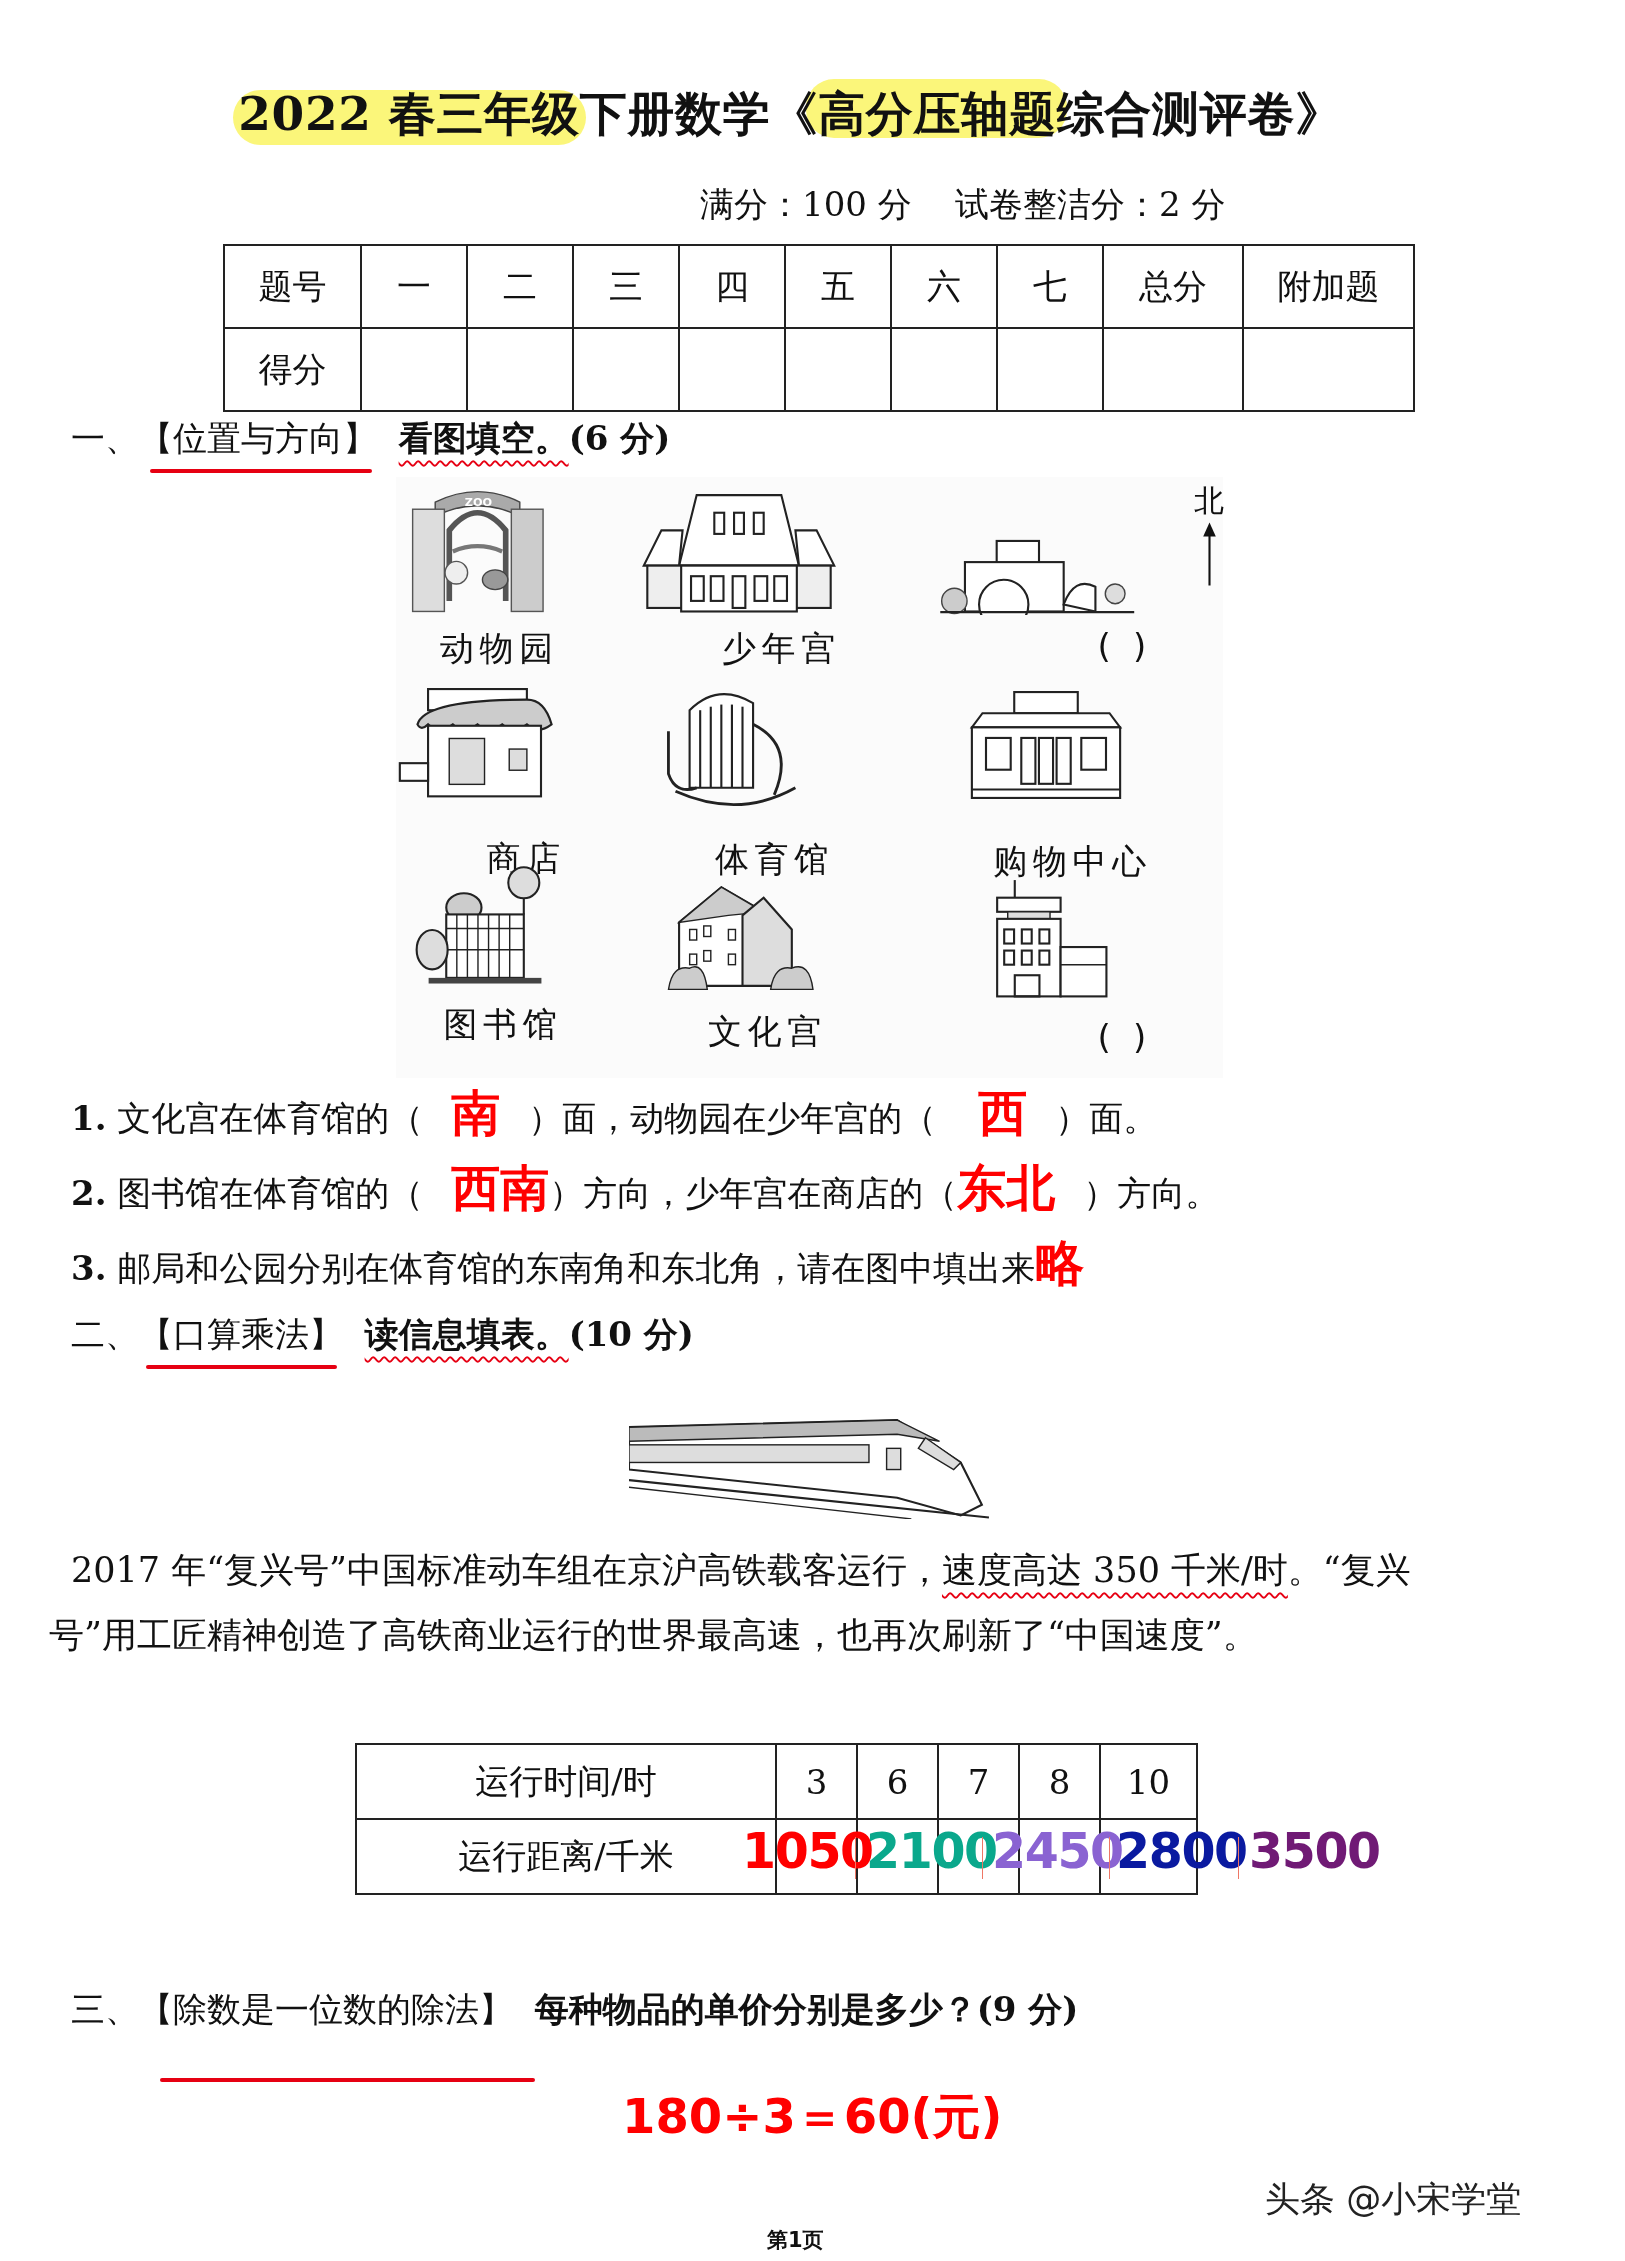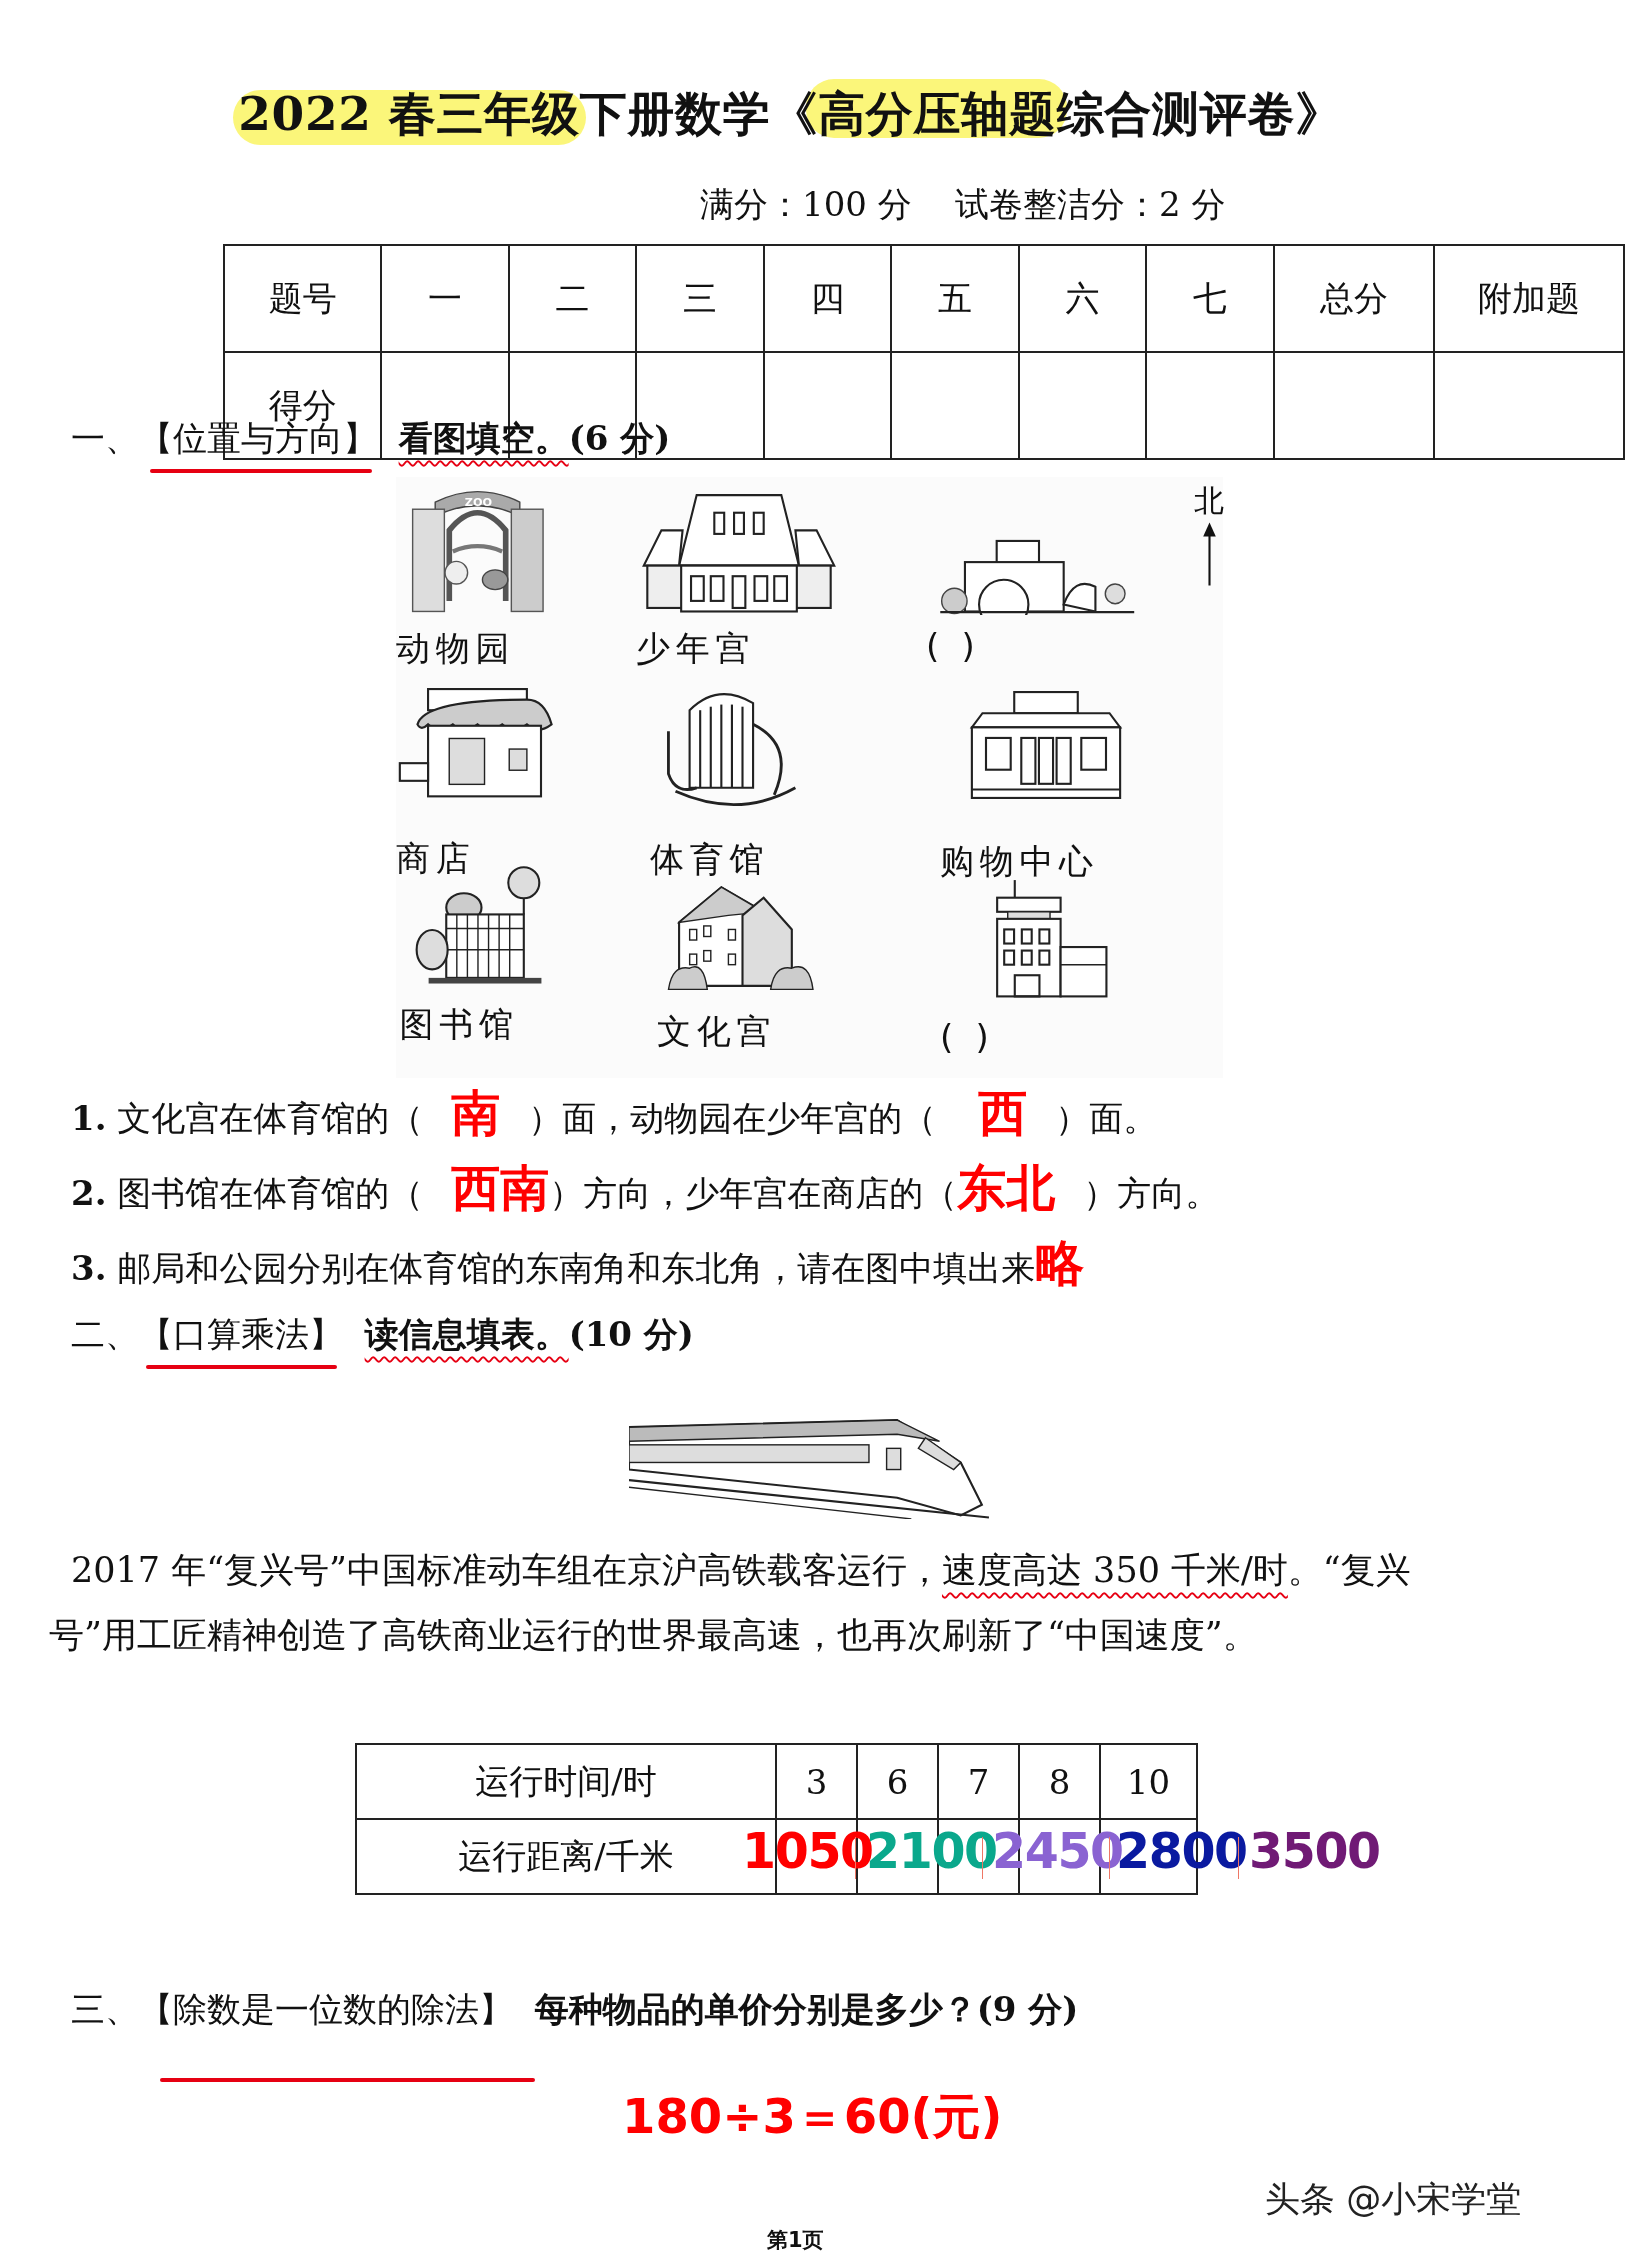--- a/index.html
+++ b/index.html
@@ -8,31 +8,31 @@
   .abs { position:absolute; }
 
   
   .hl1 { left:233px; top:90px; width:353px; height:55px; background:#fbf56b; border-radius:28px; opacity:.9; }
   .hl2 { left:806px; top:79px; width:261px; height:59px; background:#fbf56b; border-radius:28px; opacity:.9; }
   .title { left:0; top:83px; width:1581px; text-align:center; font-size:47px; font-weight:bold; letter-spacing:0.7px; }
   .subtitle { left:700px; top:182px; font-size:34px; white-space:pre; }
 
   
   table.score { position:absolute; left:223px; top:244px; border-collapse:collapse; font-size:34px; }
-  table.score td { border:2.1px solid #222; height:73px; text-align:center; padding:16px;font-family:Liberation Mono, monospace; }
+  table.score td { border:2.1px solid #222; height:73px; text-align:center; padding:4px;font-family:Liberation Mono, monospace; }
 
   
   .sec { font-size:34px; white-space:nowrap; }
   .sec b { font-weight:bold; }
   .red-underline { position:absolute; height:4.2px; background:#e60012; border-radius:2.1px; }
   .wavy { text-decoration:underline wavy #e60012; text-decoration-thickness:2.1px; text-underline-offset:10px; }
 
   
   .map { left:396px; top:477px; width:827px; height:601px; background:#fbfbfb; }
-  .place { position:absolute; text-align:left; }
+  .place { position:absolute; text-align:right; }
   .place .ico { display:block; margin:0 auto; }
   .place .lbl { font-size:34px; letter-spacing:5.7px; margin-top:11.3px; display:block; font-family:"DejaVu Sans","Liberation Sans",sans-serif; }
   .north { left:1194px; top:481px; text-align:center; font-size:30px; font-family:"DejaVu Sans",sans-serif; }
 
   .q { font-size:34px; white-space:nowrap; }
   .ans { color:#ff0000; font-weight:bold; font-family:"DejaVu Sans","Liberation Sans",sans-serif; font-size:49px; }
 
   
   .para { font-size:35px; line-height:65px; }
 

